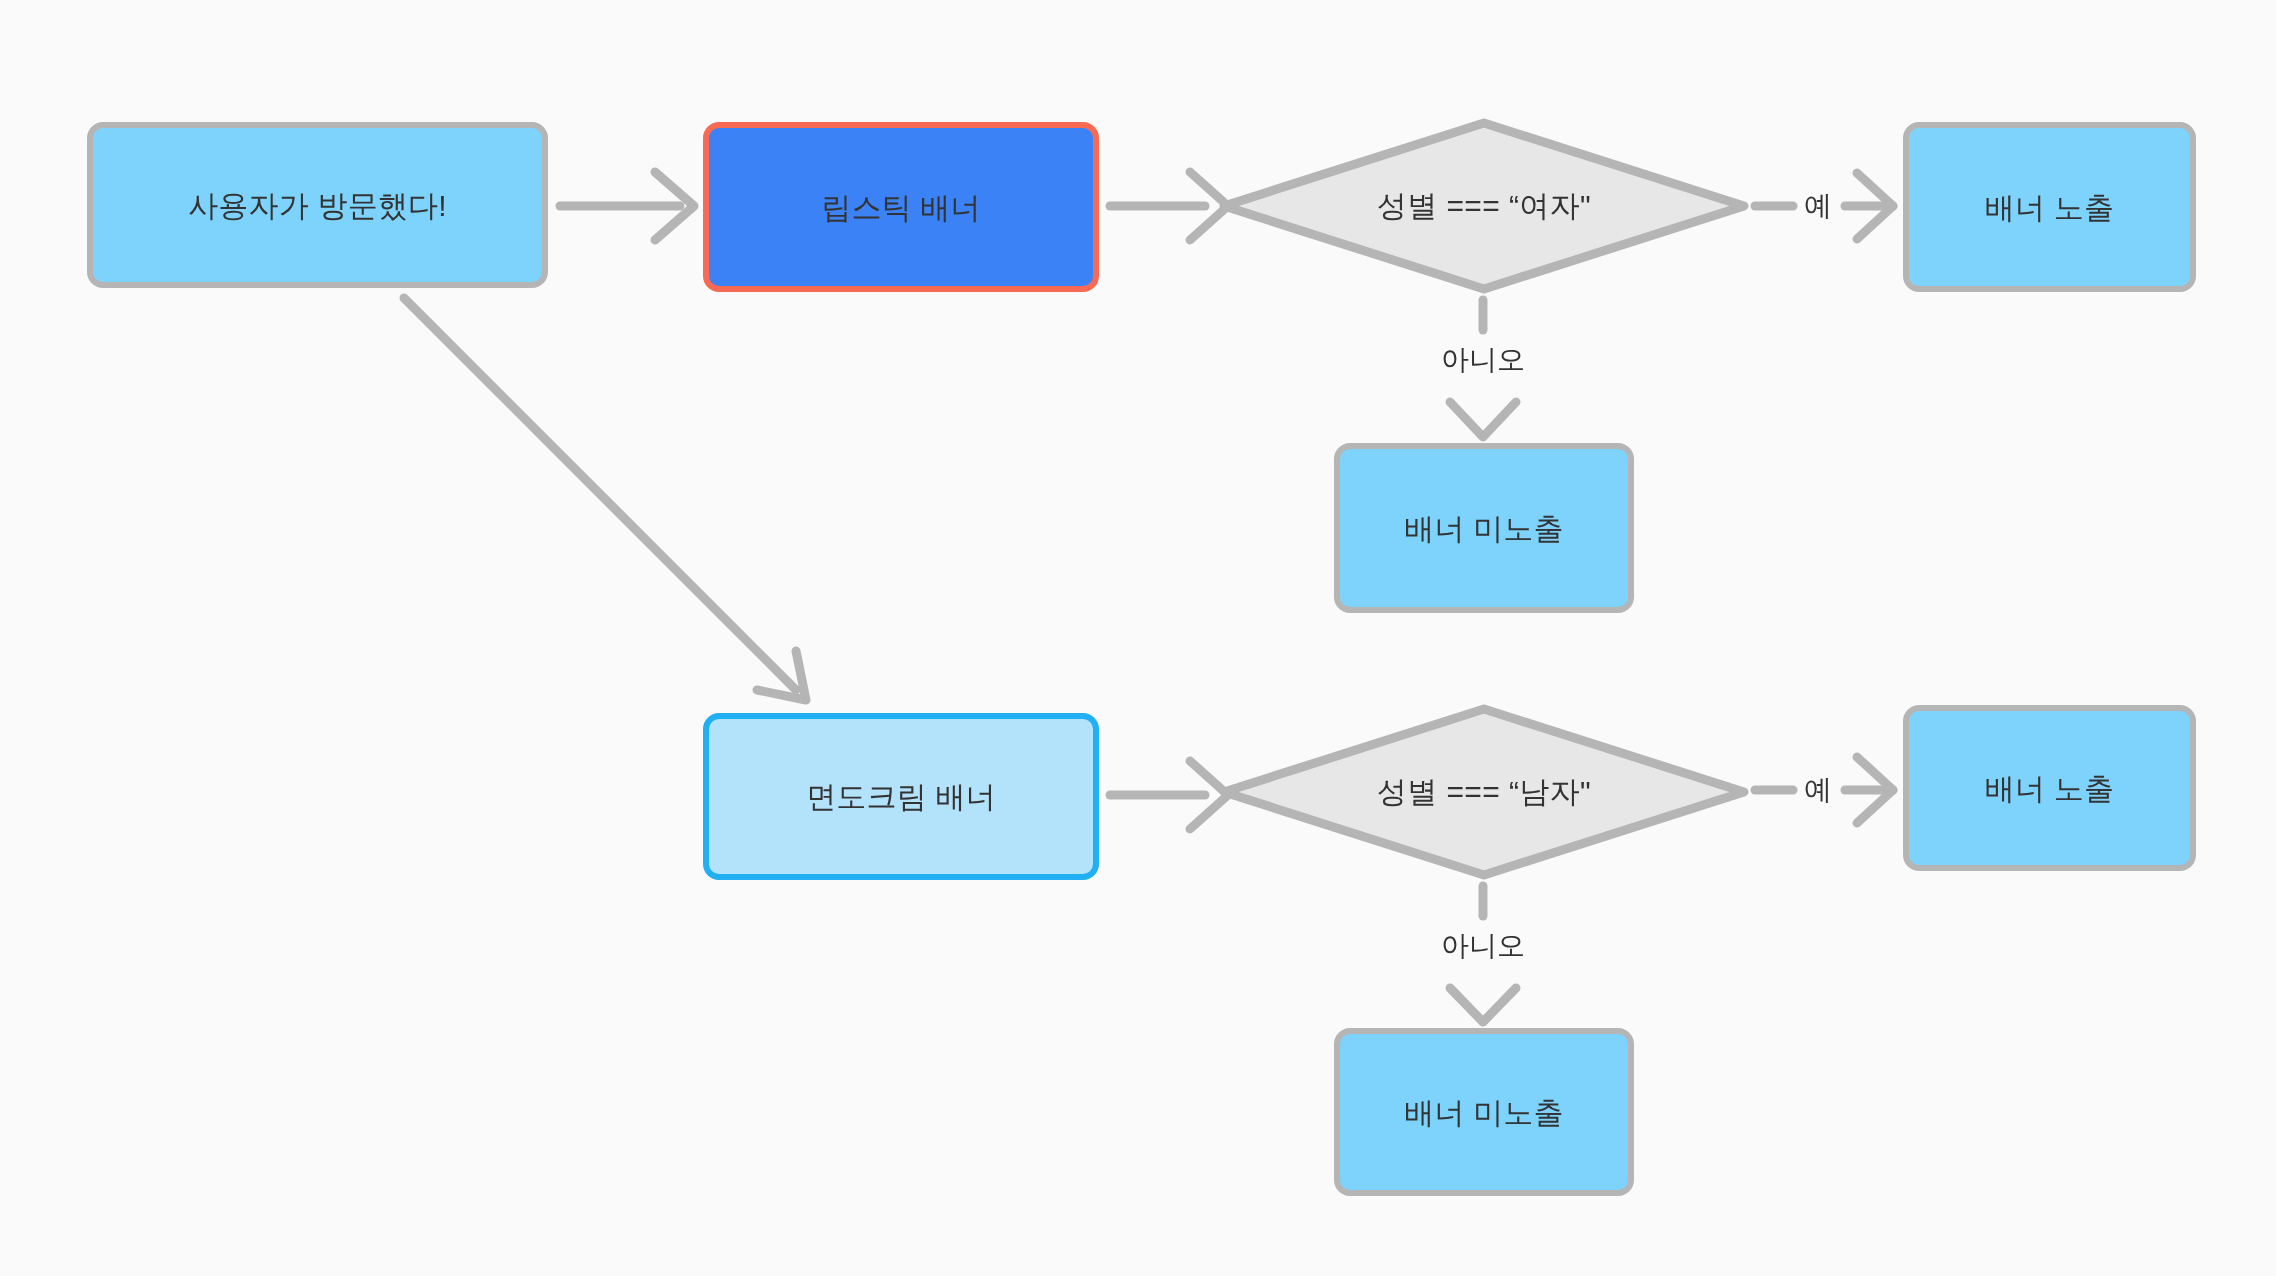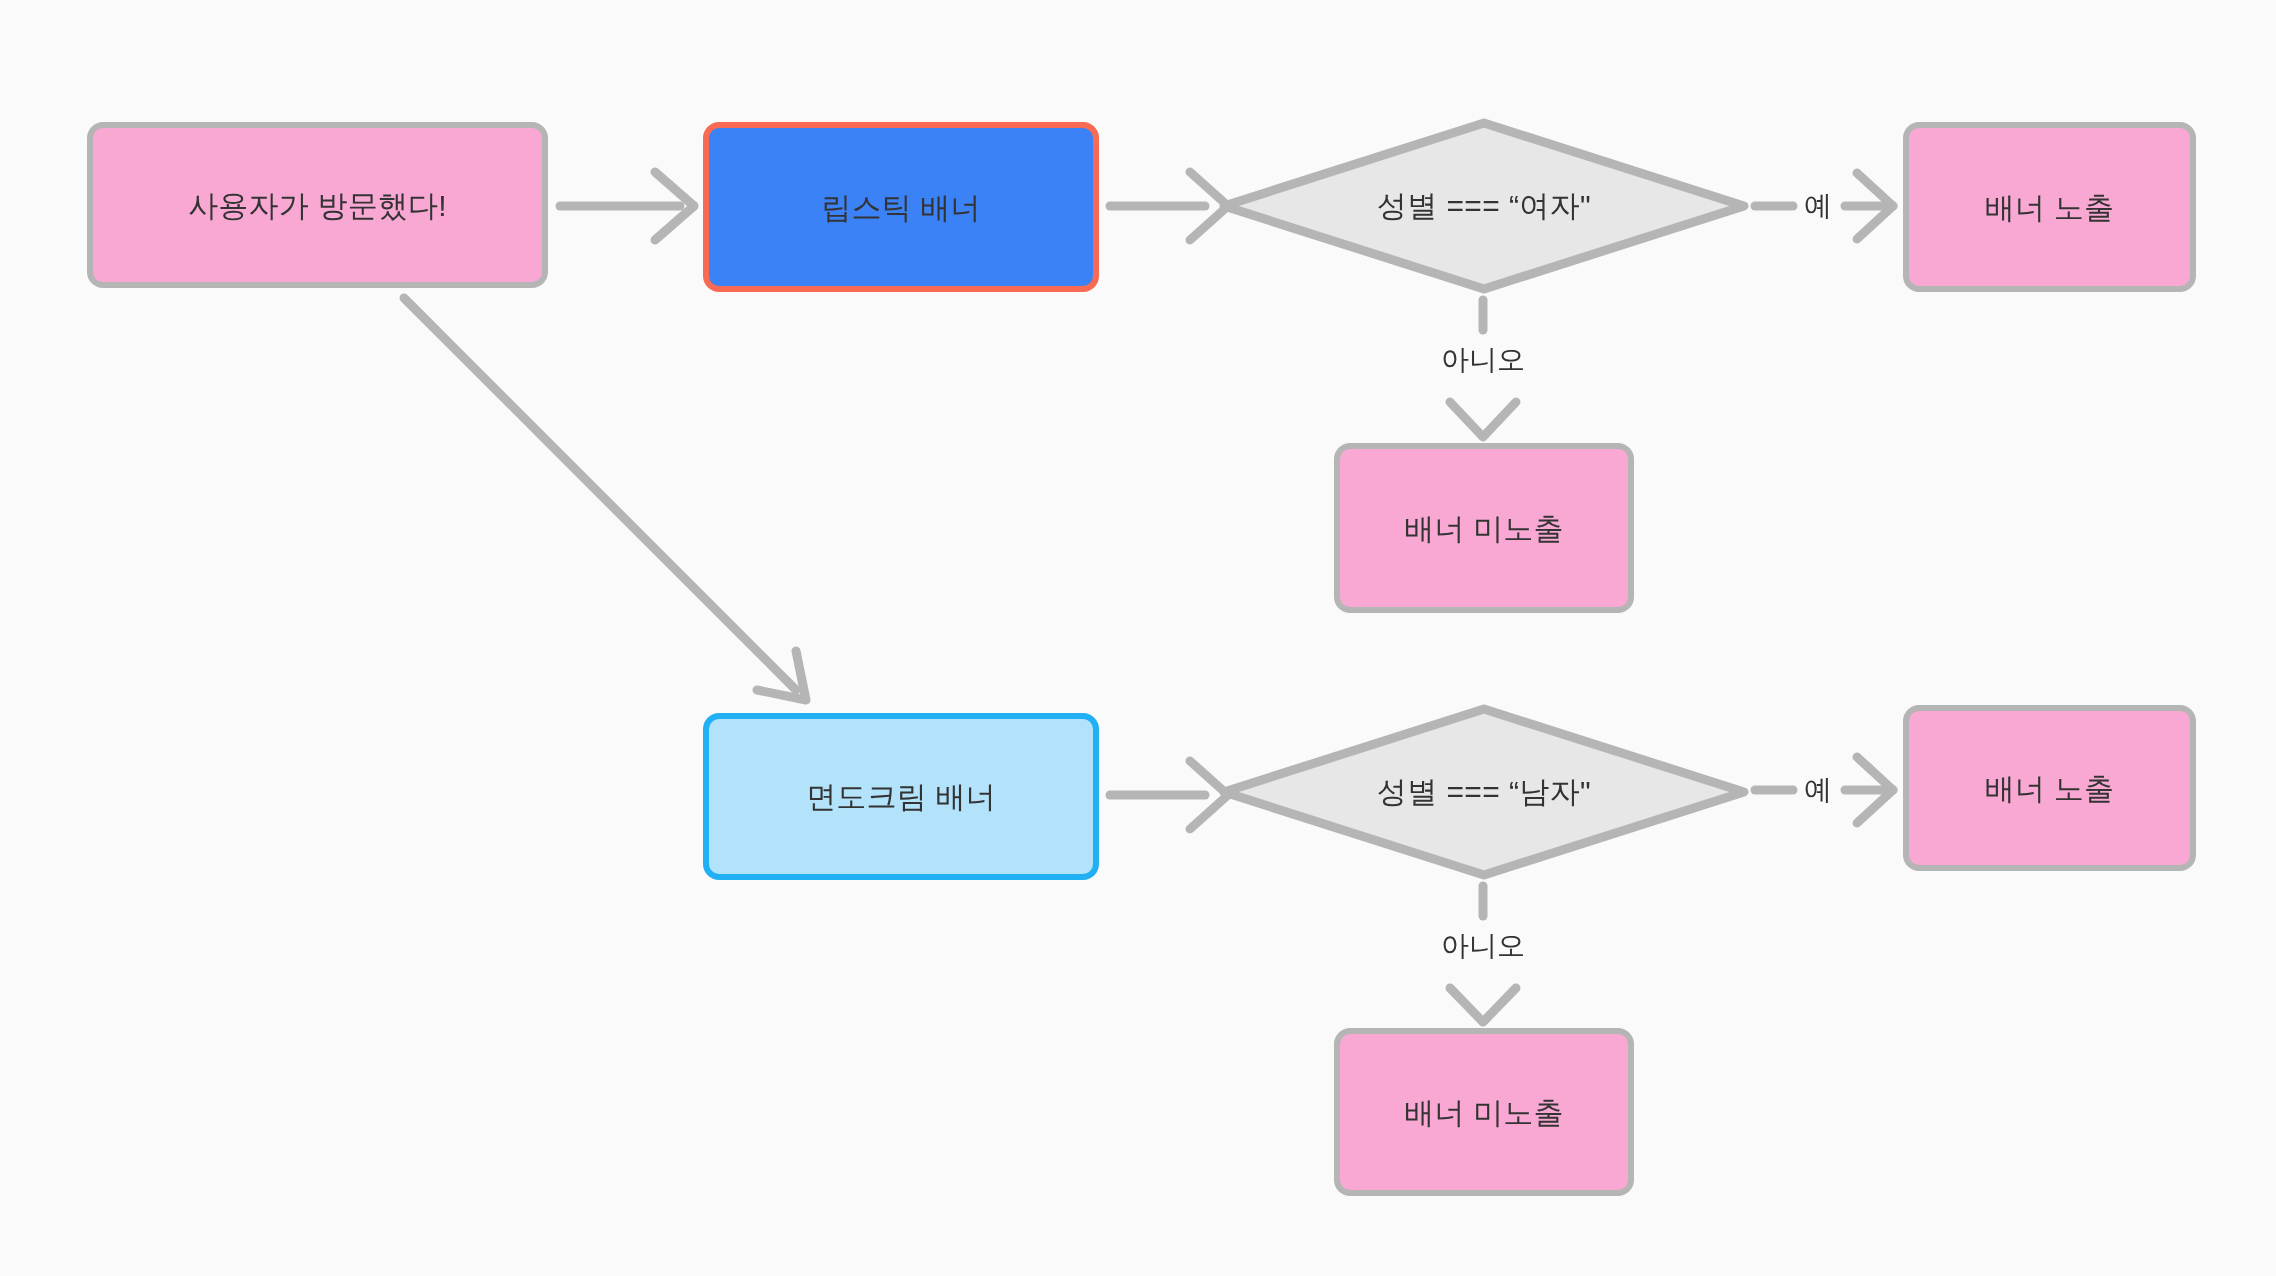--- a/index.html
+++ b/index.html
@@ -36,21 +36,21 @@
     font-size: 30px;
     line-height: 1.3;
     letter-spacing: 0.2px;
   }
   .node.rect {
     border-radius: 16px;
     border-style: solid;
     border-width: 6px;
   }
   .node.grey {
-    background: #f9a8d4;
+    background: #7dd3fc;
     border-color: #B5B5B5;
   }
   .node.red {
     background: #3b82f6;
     border-color: #F96A55;
   }
   .node.blue {
     background: #B3E2FB;
     border-color: #20B0F3;
   }

